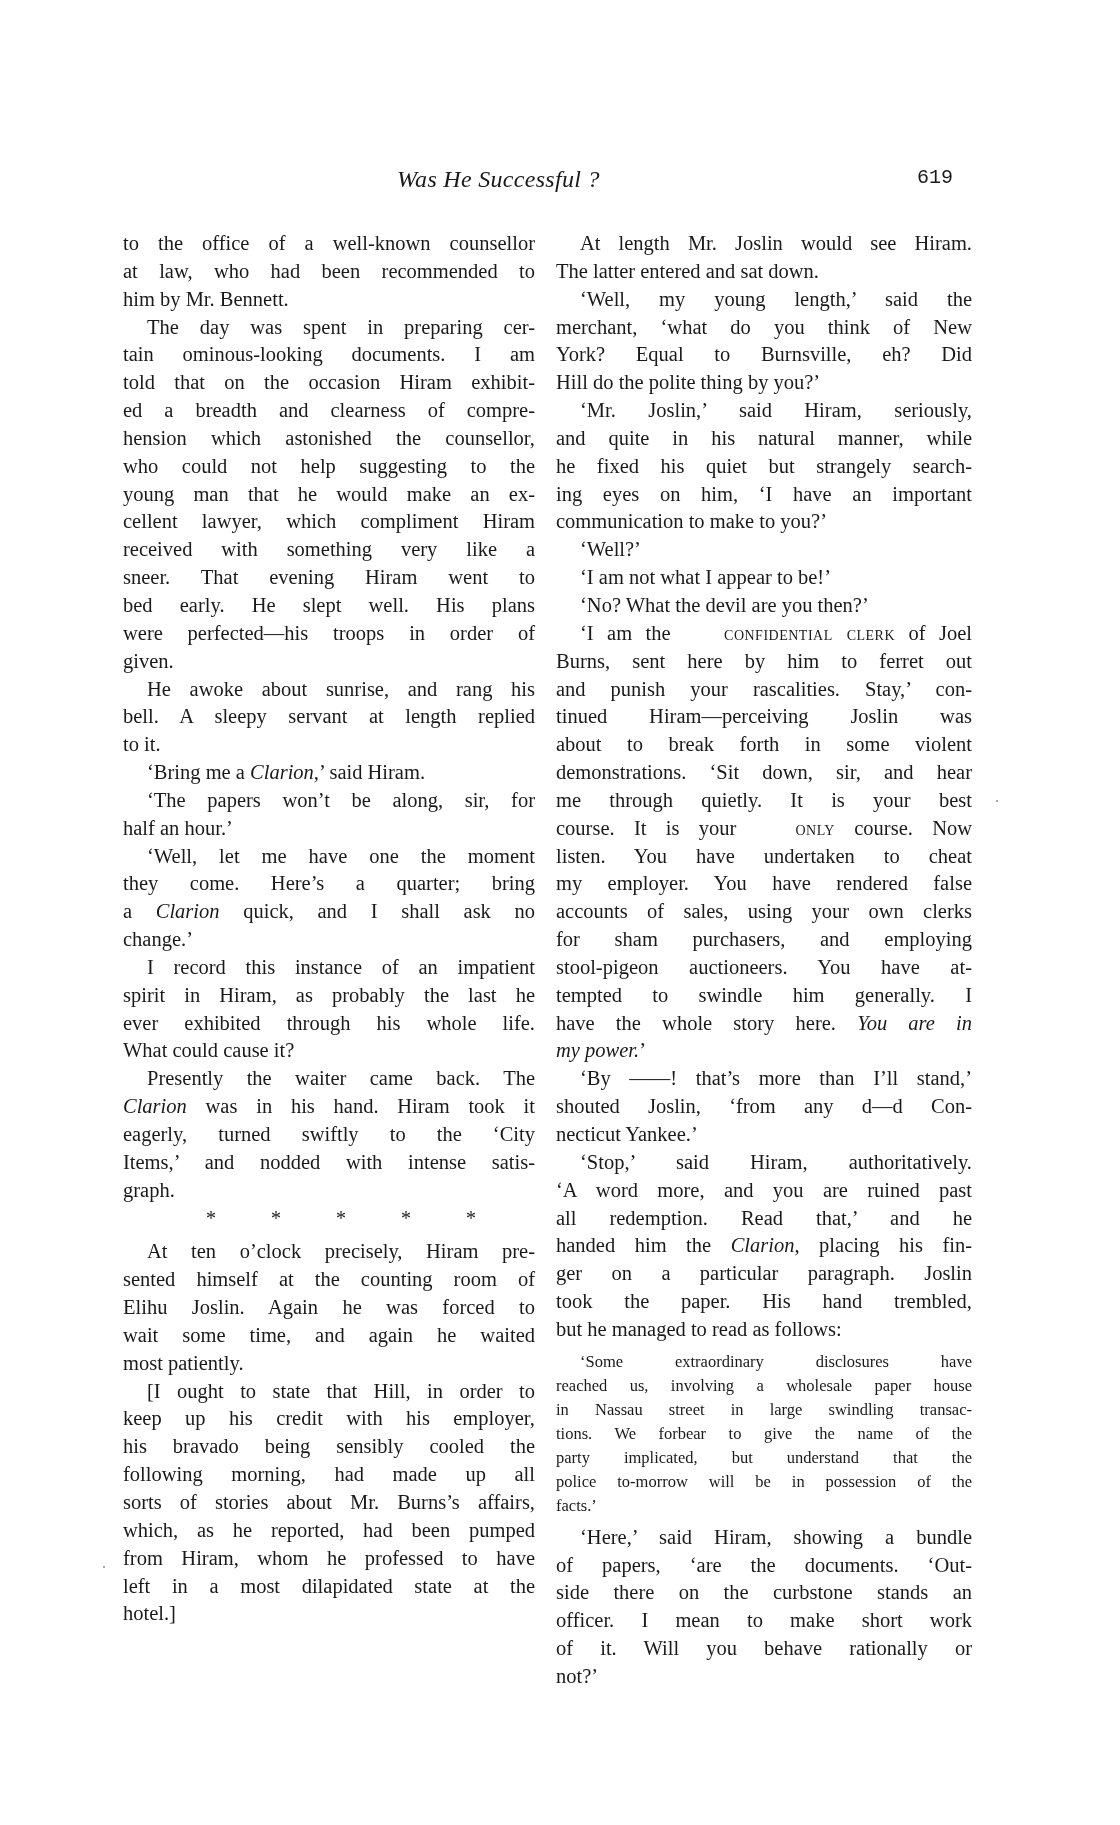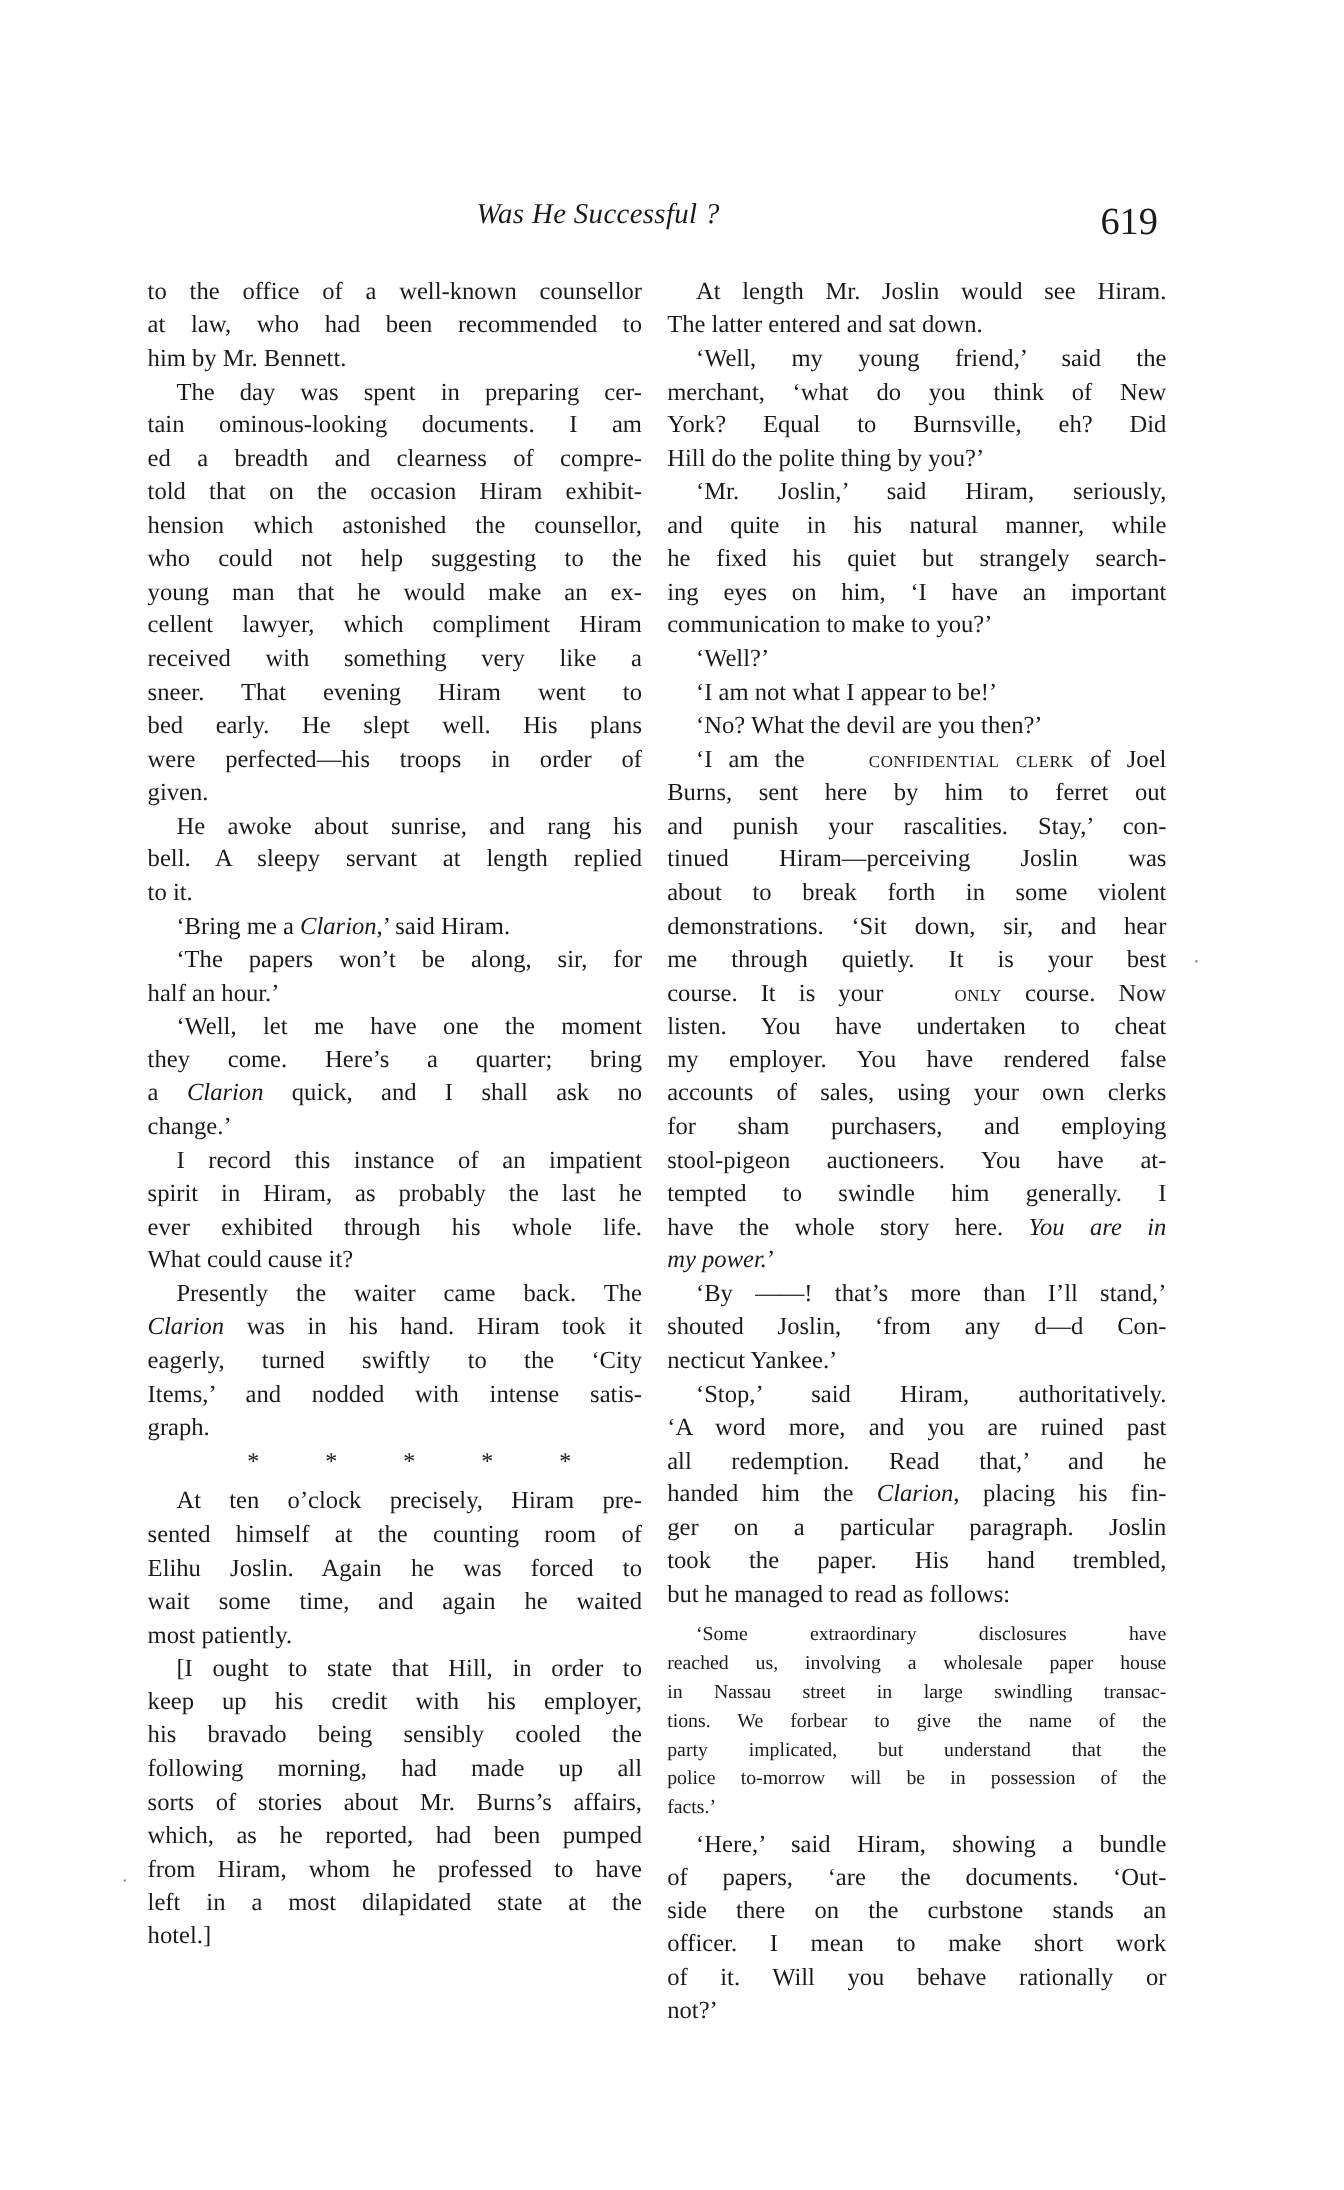--- a/index.html
+++ b/index.html
@@ -34,22 +34,23 @@
       top: 0;
       font-style: italic;
       font-size: 24px;
       letter-spacing: 0.3px;
       white-space: nowrap;
     }
     .folio {
       position: absolute;
       left: 917px;
       top: 0;
-      font-size: 32px;
+      font-size: 20px;
       white-space: nowrap;
+      font-family: Liberation Mono, monospace;
     }
     .column {
       position: absolute;
       top: 230px;
       width: 412px;
     }
     .col-left  { left: 123px; }
     .col-right { left: 556px; width: 416px; font-family: Liberation Serif, serif; }
 
     .line {
@@ -101,22 +102,22 @@
     <span class="running-title">Was He Successful ?</span>
     <span class="folio">619</span>
   </div>
 
   <div class="column col-left">
     <span class="line">to the office of a well-known counsellor</span>
     <span class="line">at law, who had been recommended to</span>
     <span class="line last">him by Mr. Bennett.</span>
     <span class="line indent">The day was spent in preparing cer-</span>
     <span class="line">tain ominous-looking documents. I am</span>
+    <span class="line">told that on the occasion Hiram exhibit-</span>
     <span class="line">ed a breadth and clearness of compre-</span>
-    <span class="line">told that on the occasion Hiram exhibit-</span>
     <span class="line">hension which astonished the counsellor,</span>
     <span class="line">who could not help suggesting to the</span>
     <span class="line">young man that he would make an ex-</span>
     <span class="line">cellent lawyer, which compliment Hiram</span>
     <span class="line">received with something very like a</span>
     <span class="line">sneer. That evening Hiram went to</span>
     <span class="line">bed early. He slept well. His plans</span>
     <span class="line">were perfected—his troops in order of</span>
     <span class="line last">given.</span>
     <span class="line indent">He awoke about sunrise, and rang his</span>
@@ -152,21 +153,21 @@
     <span class="line">sorts of stories about Mr. Burns’s affairs,</span>
     <span class="line">which, as he reported, had been pumped</span>
     <span class="line">from Hiram, whom he professed to have</span>
     <span class="line">left in a most dilapidated state at the</span>
     <span class="line last">hotel.]</span>
   </div>
 
   <div class="column col-right">
     <span class="line indent">At length Mr. Joslin would see Hiram.</span>
     <span class="line last">The latter entered and sat down.</span>
-    <span class="line indent">‘Well, my young friend,’ said the</span>
+    <span class="line indent">‘Well, my young length,’ said the</span>
     <span class="line">merchant, ‘what do you think of New</span>
     <span class="line">York? Equal to Burnsville, eh? Did</span>
     <span class="line last">Hill do the polite thing by you?’</span>
     <span class="line indent">‘Mr. Joslin,’ said Hiram, seriously,</span>
     <span class="line">and quite in his natural manner, while</span>
     <span class="line">he fixed his quiet but strangely search-</span>
     <span class="line">ing eyes on him, ‘I have an important</span>
     <span class="line last">communication to make to you?’</span>
     <span class="line indent last">‘Well?’</span>
     <span class="line indent last">‘I am not what I appear to be!’</span>

